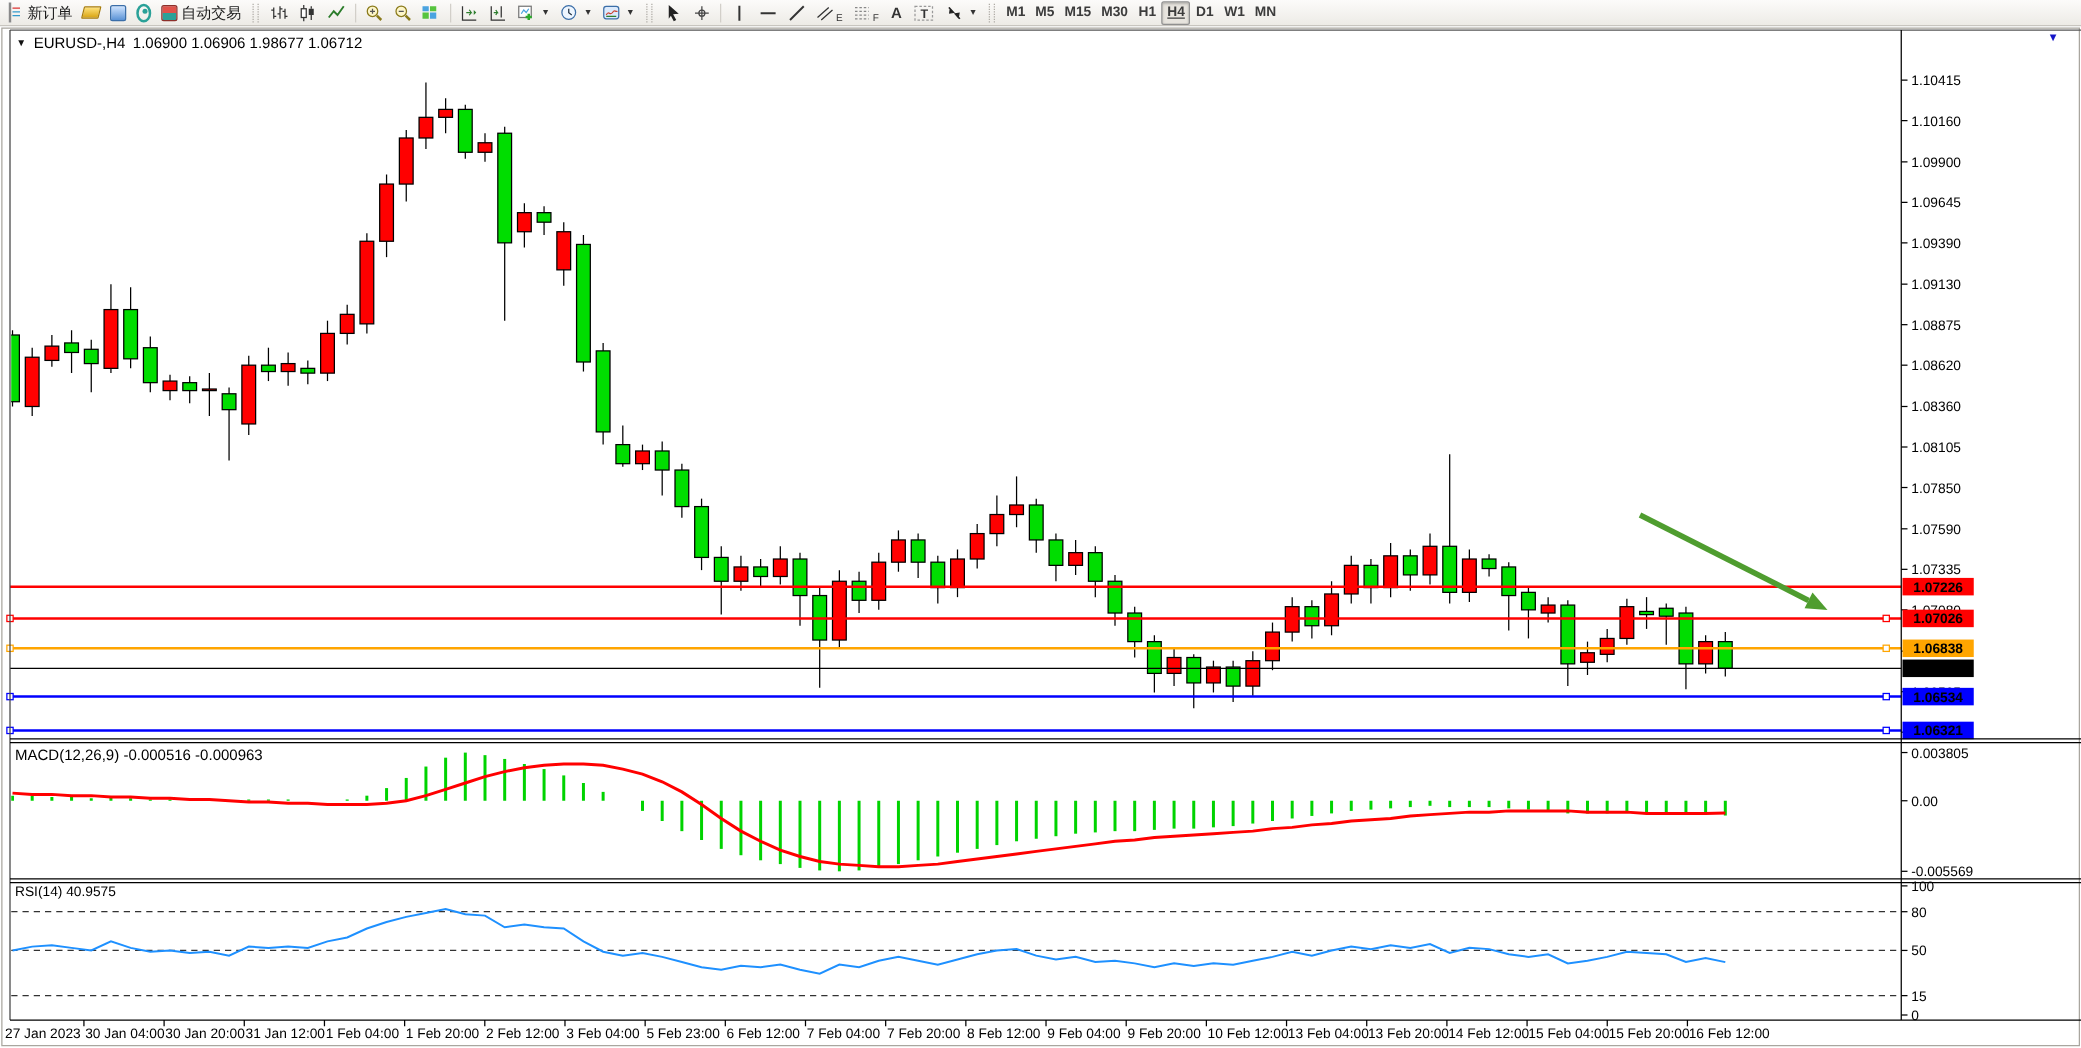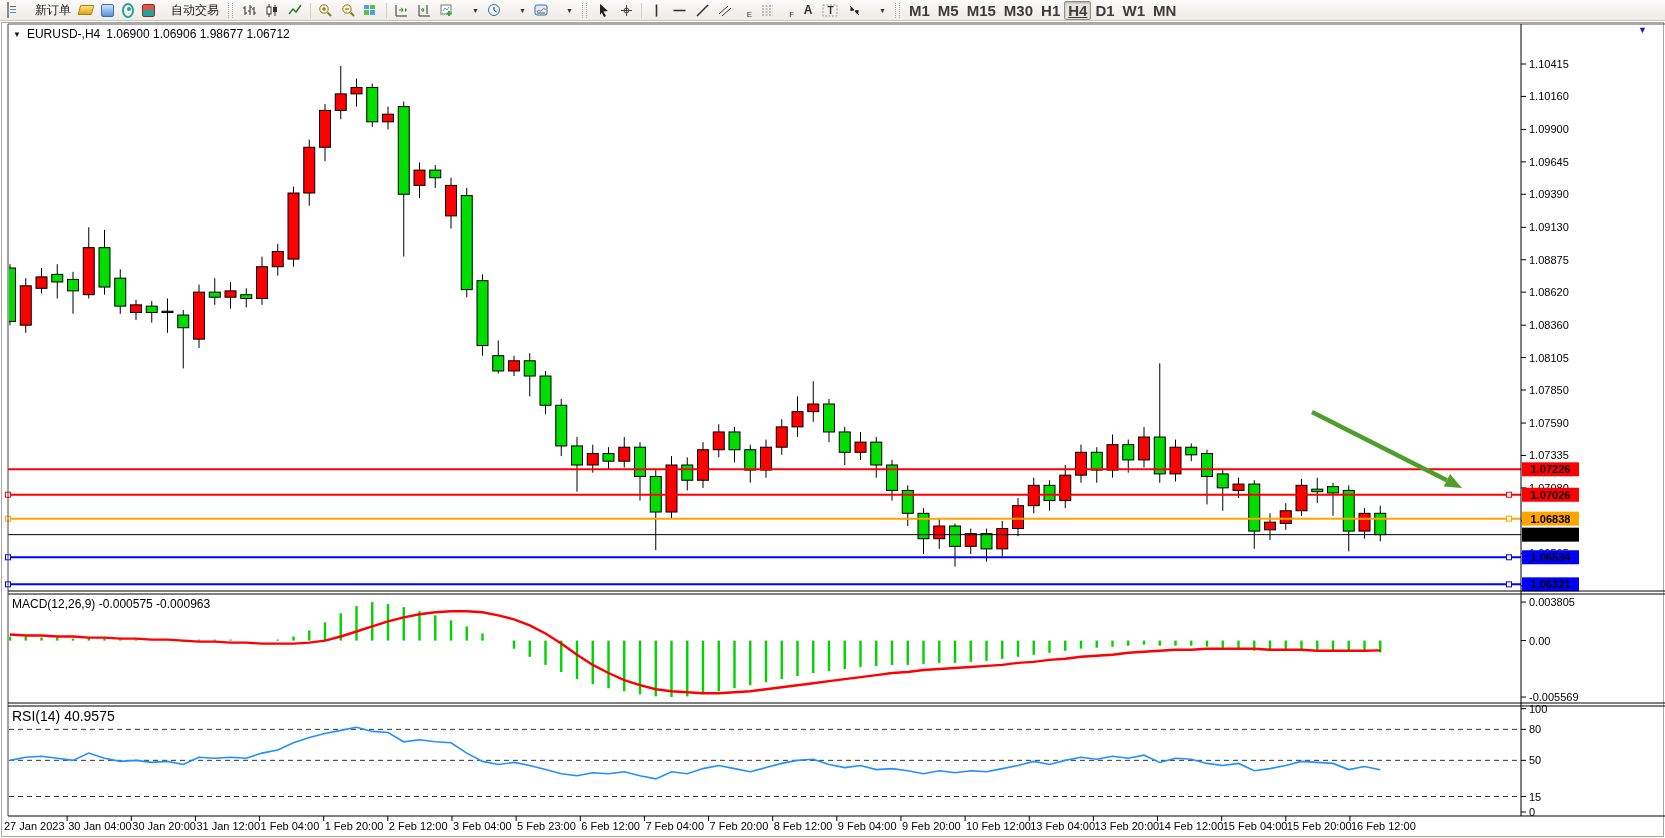--- a/index.html
+++ b/index.html
@@ -3,23 +3,23 @@
 <meta charset="utf-8">
 <style>
   html,body{margin:0;padding:0;background:#fff;}
   #stage{position:relative;width:1665px;height:838px;overflow:hidden;background:#fff;
          font-family:"Liberation Sans",sans-serif;-webkit-font-smoothing:antialiased;}
   
   #toolbar{position:absolute;top:0;left:0;width:1665px;height:21px;box-sizing:border-box;
            background:linear-gradient(#fcfbfa,#edebe6);border-bottom:1px solid #c8c5bf;
            display:flex;align-items:center;padding:0 3px;z-index:5;}
   .tbtn{height:19px;min-width:20px;padding:0 3px;display:inline-flex;align-items:center;justify-content:center;
-        gap:16px;font-size:12px;color:#1a1a1a;border:1px solid transparent;border-radius:2px;box-sizing:border-box;}
+        gap:3px;font-size:12px;color:#1a1a1a;border:1px solid transparent;border-radius:2px;box-sizing:border-box;}
   .tbtn.active{border:1px solid #8f8f8f;background:#e7e4de;box-shadow:inset 0 1px 2px rgba(0,0,0,.25);text-decoration:underline;}
-  .tf{font-size:15px;font-weight:700;color:#3c3c3c;min-width:23px;}
+  .tf{font-size:11px;font-weight:700;color:#3c3c3c;min-width:23px;}
   .caret{font-size:7px;color:#333;margin-left:1px;line-height:1;}
   .sep{width:1px;height:15px;background:#d2cfc9;margin:0 3px;flex:0 0 auto;}
   .grip{width:3px;height:15px;margin:0 5px;border-left:1px dotted #aeaba5;border-right:1px dotted #aeaba5;flex:0 0 auto;}
   .ic{display:inline-block;position:relative;width:15px;height:15px;flex:0 0 auto;}
   .ic svg{position:absolute;left:0;top:0;}
   .glyph{font-size:12px;font-weight:700;color:#333;}
   .sub{font-size:8px;color:#333;margin-left:-2px;align-self:flex-end;}
   
   .i-page{width:11px;height:13px;background:#fff;border:1px solid #8a8a8a;box-shadow:inset 0 0 0 1px #fff;position:relative;}
   .i-page:after{content:"";position:absolute;left:2px;top:3px;width:6px;height:1px;background:#d33;box-shadow:0 3px 0 #39c,0 6px 0 #39c;}
@@ -30,21 +30,21 @@
   .i-robot{width:12px;height:11px;background:linear-gradient(#e0524a 50%,#2aa198 50%);border:1px solid #8c2f2a;border-radius:2px;}
   .i-tile{width:12px;height:11px;display:grid;grid-template-columns:5px 5px;grid-template-rows:4px 5px;gap:1px;}
   .i-tile span{display:block;}
   .badge{position:absolute;top:-4px;right:-7px;min-width:13px;height:13px;border-radius:7px;background:#e33022;color:#fff;
          font-size:9px;font-weight:700;display:flex;align-items:center;justify-content:center;padding:0 2px;border:1px solid #b71f14;}
   #tb-right{position:absolute;right:66px;top:0;height:21px;display:flex;align-items:center;gap:10px;}
   
   #chart-title{position:absolute;left:13px;top:27px;font-size:12px;color:#000;z-index:4;display:flex;gap:6px;align-items:center;}
   #chart-title .tri{font-size:8px;color:#111;}
   #macd-label{position:absolute;left:12px;top:597px;font-size:12px;color:#000;z-index:4;}
-  #rsi-label{position:absolute;left:12px;top:708px;font-size:14px;color:#000;z-index:4;}
+  #rsi-label{position:absolute;left:12px;top:708px;font-size:11px;color:#000;z-index:4;}
   #corner-caret{position:absolute;left:1638px;top:25px;font-size:9px;color:#1414c8;z-index:4;}
   #chart-svg{position:absolute;left:0;top:21px;z-index:1;}
   #chart-svg text{font-family:"Liberation Sans",sans-serif;font-size:11px;fill:#000;}
 </style>
 </head>
 <body>
 
 <div id="stage">
 
   <div id="toolbar">
@@ -693,20 +693,20 @@
       <polygon points="1462,488 1443.6716382551647,486.5608489480045 1449.999145359806,474.0723480835808" fill="#4f9d2f"></polygon>
     </svg>
 
   <div id="chart-title">
     <span class="tri">▼</span>
     <span>EURUSD-,H4</span>
     <span>1.06900 1.06906 1.98677 1.06712</span>
   </div>
   <div id="macd-label">
     <span>MACD(12,26,9)</span>
-    <span>-0.000575 -0.000963</span>
+    <span>-0.000516 -0.000963</span>
   </div>
   <div id="rsi-label">
     <span>RSI(14)</span>
     <span>40.9575</span>
   </div>
   <div id="corner-caret">▼</div>
 </div>
 
 </body></html>

